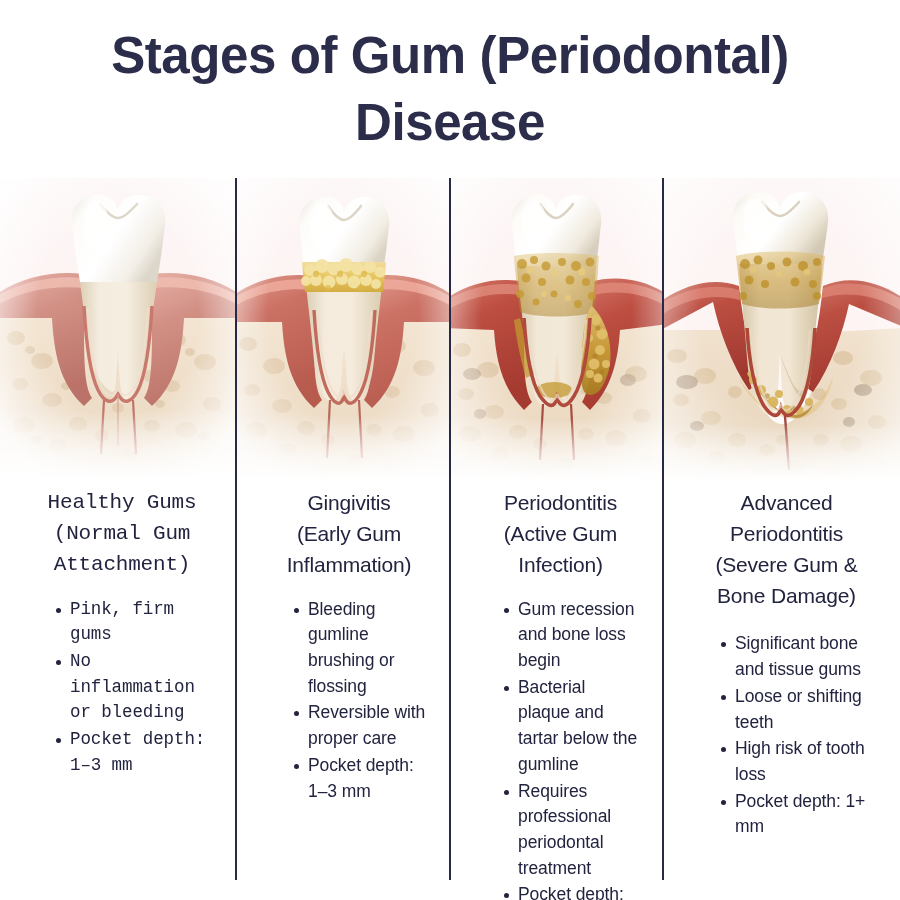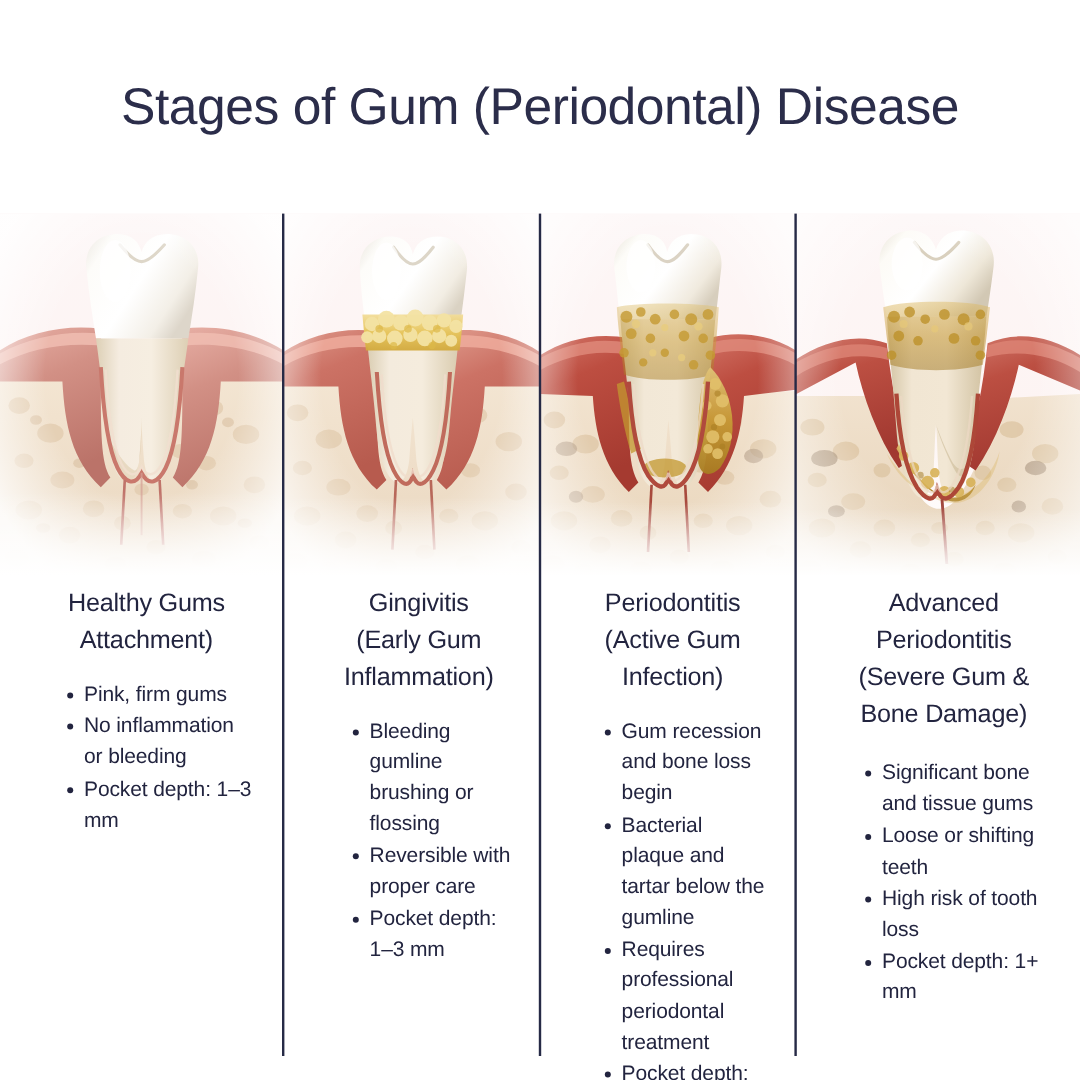--- a/index.html
+++ b/index.html
@@ -23,23 +23,23 @@
     left: 0;
     top: 0;
     width: 900px;
     height: 178px;
     display: flex;
     align-items: center;
     justify-content: center;
     text-align: center;
   }
   .title {
-    font-size: 43px;
+    font-size: 51px;
     line-height: 1.32;
-    font-weight: 400;
+    font-weight: 700;
     letter-spacing: -0.4px;
     color: #2b2d4a;
     max-width: 800px;
     padding: 0 20px;
   }
 
   
   .panels {
     position: absolute;
     left: 0;
@@ -118,21 +118,21 @@
     content: "";
     position: absolute;
     left: 0;
     top: 11px;
     width: 5px;
     height: 5px;
     border-radius: 50%;
     background: #22243f;
   }
   
-  .col-0 .text-block { padding-left: 16px; padding-right: 8px; }
+  .col-0 .text-block { padding-left: 16px; padding-right: 8px; font-family: Liberation Mono, monospace; }
   .col-1 .text-block { padding-left: 18px; padding-right: 6px; }
   .col-2 .text-block { padding-left: 14px; padding-right: 6px; }
   .col-3 .text-block { padding-left: 18px; padding-right: 8px; }
   .col-3 .stage-heading { margin-bottom: 20px; }
 </style>
 </head>
 <body>
 
 <div class="title-wrap">
   <h1 class="title">Stages of Gum (Periodontal) Disease</h1>
@@ -247,20 +247,21 @@
         <path d="M 118 216 L 118 268" stroke="#d49e94" stroke-width="1.6" fill="none" opacity="0.7"></path>
 
         <rect x="0" y="0" width="236" height="302" fill="url(#h-fade)" opacity="0.85"></rect>
         <rect x="0" y="232" width="236" height="70" fill="url(#h-botfade)"></rect>
       </svg>
     </div>
 
     <div class="text-block">
       <h2 class="stage-heading">
         <span>Healthy Gums</span>
+        <span class="sub">(Normal Gum</span>
         <span class="sub">Attachment)</span>
       </h2>
       <ul class="bullets">
         <li>Pink, firm gums</li>
         <li> No inflammation or bleeding</li>
         <li> Pocket depth: 1–3 mm</li>
       </ul>
     </div>
   </div>
 

